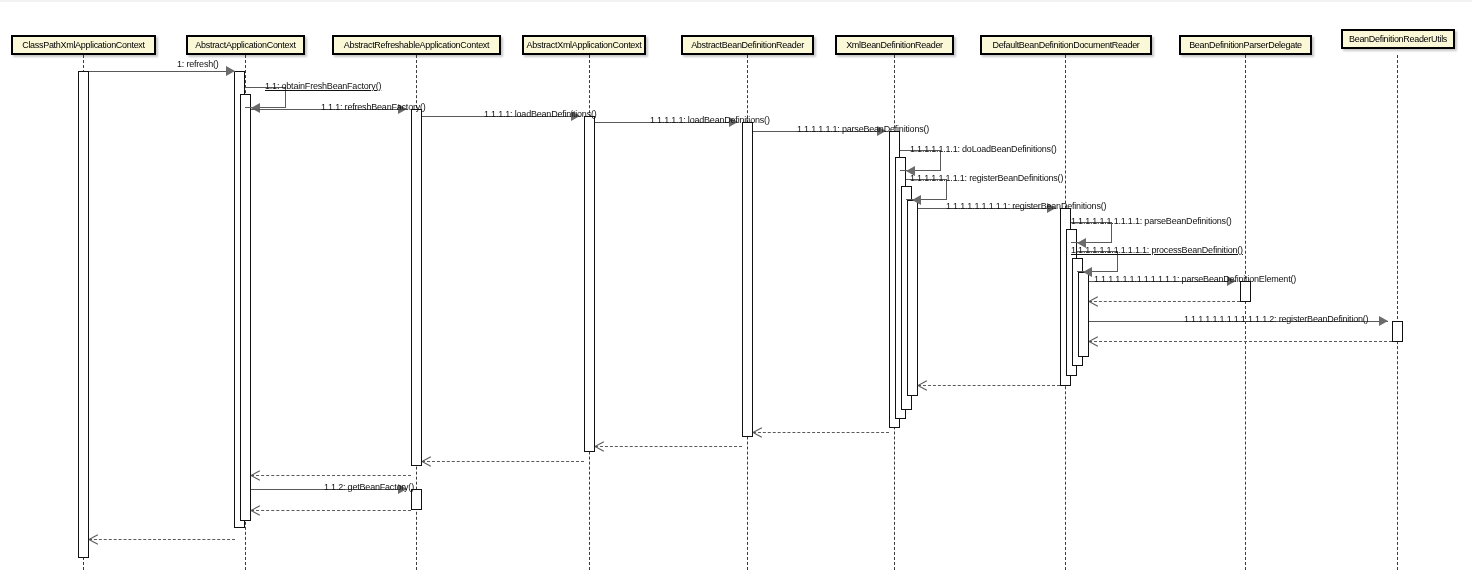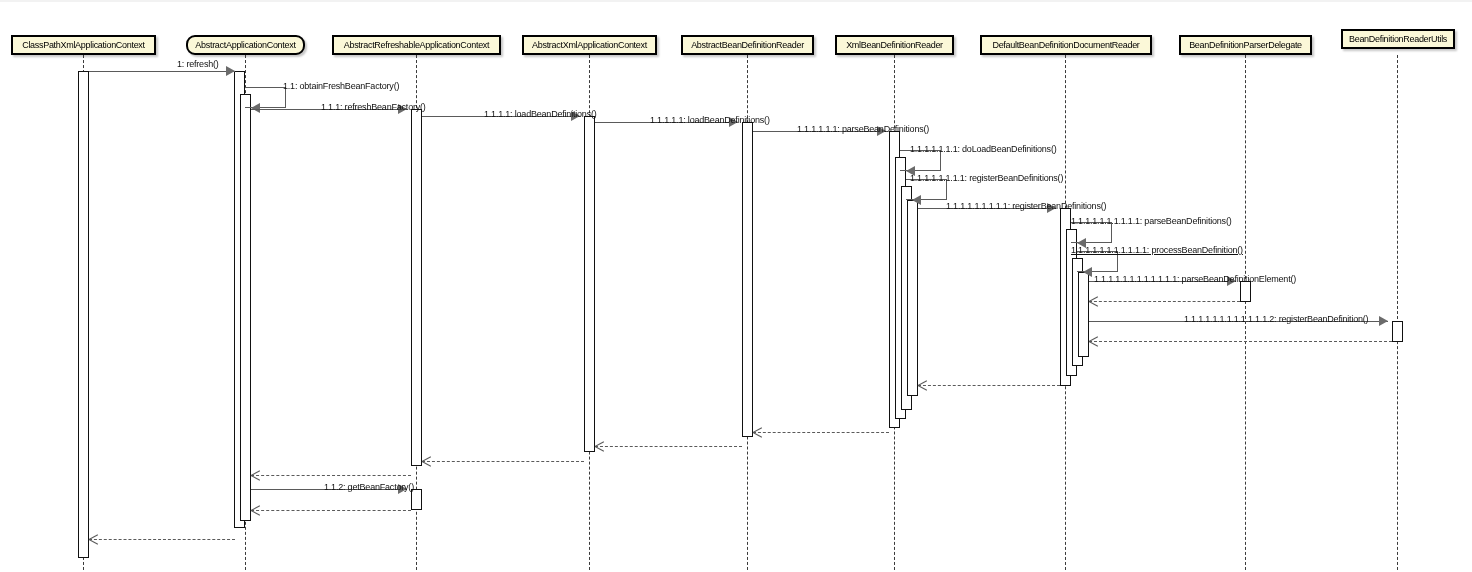--- a/index.html
+++ b/index.html
@@ -105,27 +105,27 @@
 </head>
 <body>
 
 <div id="canvas">
 
   <div class="page-mark" style="left:0;top:0;width:1472px;height:2px;background:#f2f2f2;"></div>
 
   <div class="lifeline-box" style="left:11px;top:35px;width:145px;">
     <span>ClassPathXmlApplicationContext</span>
   </div>
-  <div class="lifeline-box" style="left:186px;top:35px;width:119px;border-radius:9px;">
+  <div class="lifeline-box" style="left:186px;top:35px;width:119px;">
     <span>AbstractApplicationContext</span>
   </div>
   <div class="lifeline-box" style="left:332px;top:35px;width:169px;">
     <span>AbstractRefreshableApplicationContext</span>
   </div>
-  <div class="lifeline-box" style="left:522px;top:35px;width:135px;">
+  <div class="lifeline-box" style="left:522px;top:35px;width:124px;">
     <span>AbstractXmlApplicationContext</span>
   </div>
   <div class="lifeline-box" style="left:681px;top:35px;width:133px;">
     <span>AbstractBeanDefinitionReader</span>
   </div>
   <div class="lifeline-box" style="left:835px;top:35px;width:119px;">
     <span>XmlBeanDefinitionReader</span>
   </div>
   <div class="lifeline-box" style="left:980px;top:35px;width:172px;">
     <span>DefaultBeanDefinitionDocumentReader</span>
@@ -174,21 +174,21 @@
   <div class="activation" style="left:1240px;top:281px;width:11px;height:21px;"></div>
 
   <div class="activation" style="left:1392px;top:321px;width:11px;height:21px;"></div>
 
   <div class="msg-line" style="left:89px;top:71px;width:146px;"></div>
   <div class="arrow-r" style="left:226px;top:66px;"></div>
   <div class="msg-label" style="left:133px;top:60px;">1: refresh()</div>
 
   <div class="self-msg" style="left:245px;top:87px;width:41px;height:21px;"></div>
   <div class="arrow-r" style="left:251px;top:103px;transform:rotate(180deg);"></div>
-  <div class="msg-label" style="left:239px;top:82px;">1.1: obtainFreshBeanFactory()</div>
+  <div class="msg-label" style="left:221px;top:82px;text-decoration:underline;">1.1: obtainFreshBeanFactory()</div>
 
   <div class="msg-line" style="left:251px;top:109px;width:156px;"></div>
   <div class="arrow-r" style="left:398px;top:104px;"></div>
   <div class="msg-label" style="left:277px;top:103px;">1.1.1: refreshBeanFactory()</div>
 
   <div class="msg-line" style="left:422px;top:116px;width:158px;"></div>
   <div class="arrow-r" style="left:571px;top:111px;"></div>
   <div class="msg-label" style="left:440px;top:110px;">1.1.1.1: loadBeanDefinitions()</div>
 
   <div class="msg-line" style="left:595px;top:122px;width:143px;"></div>

